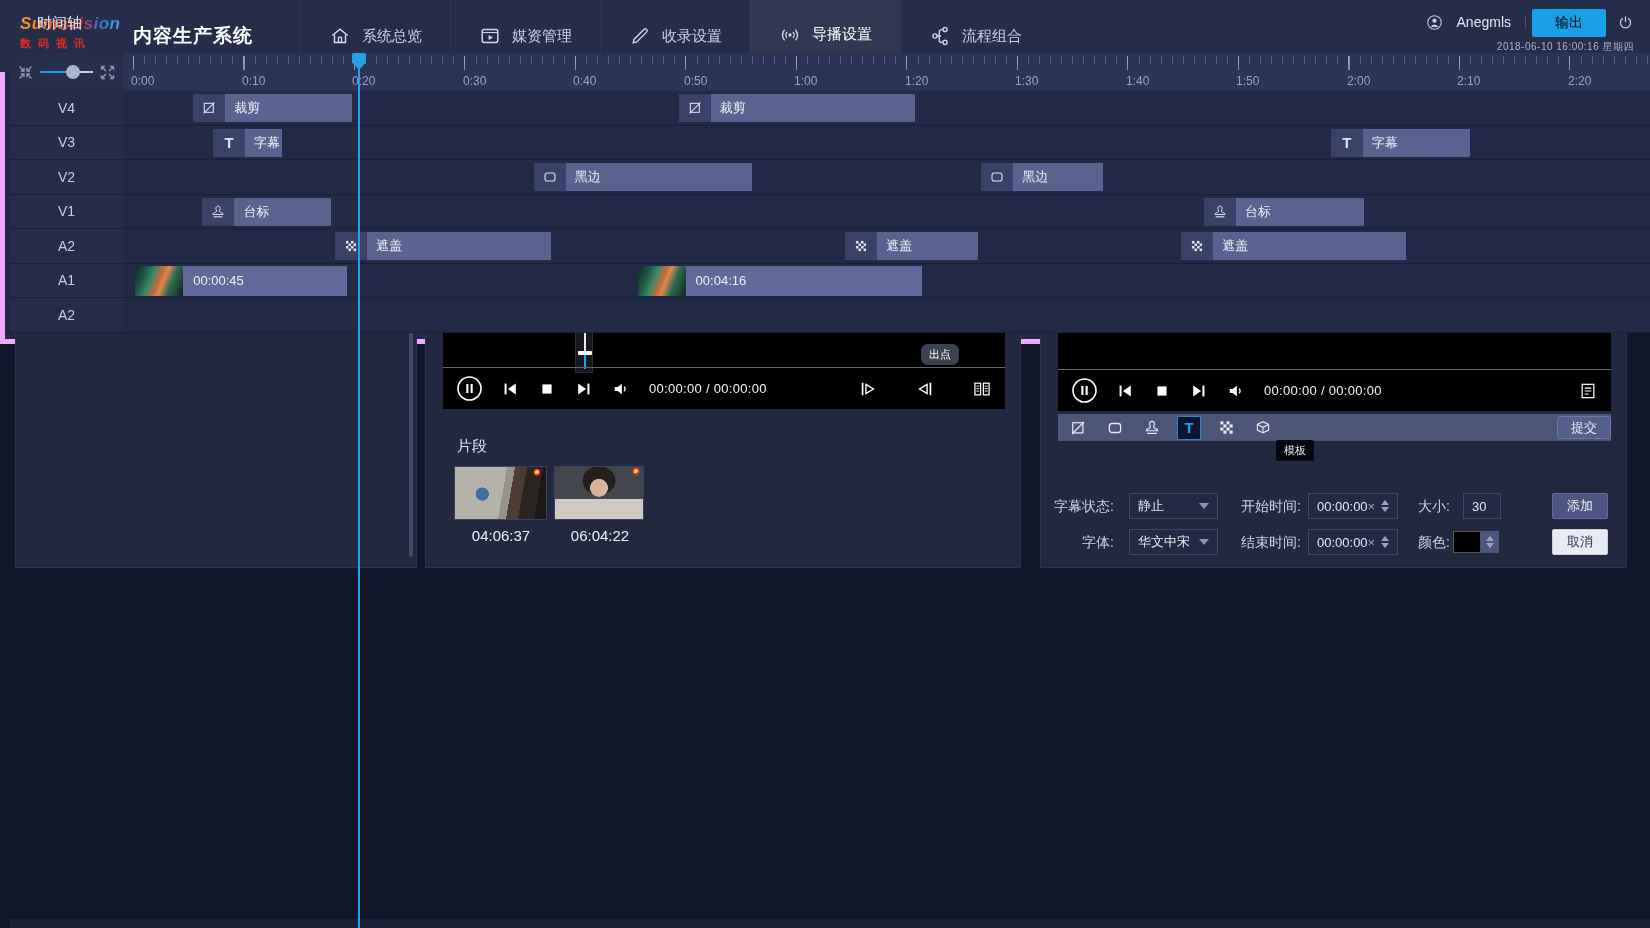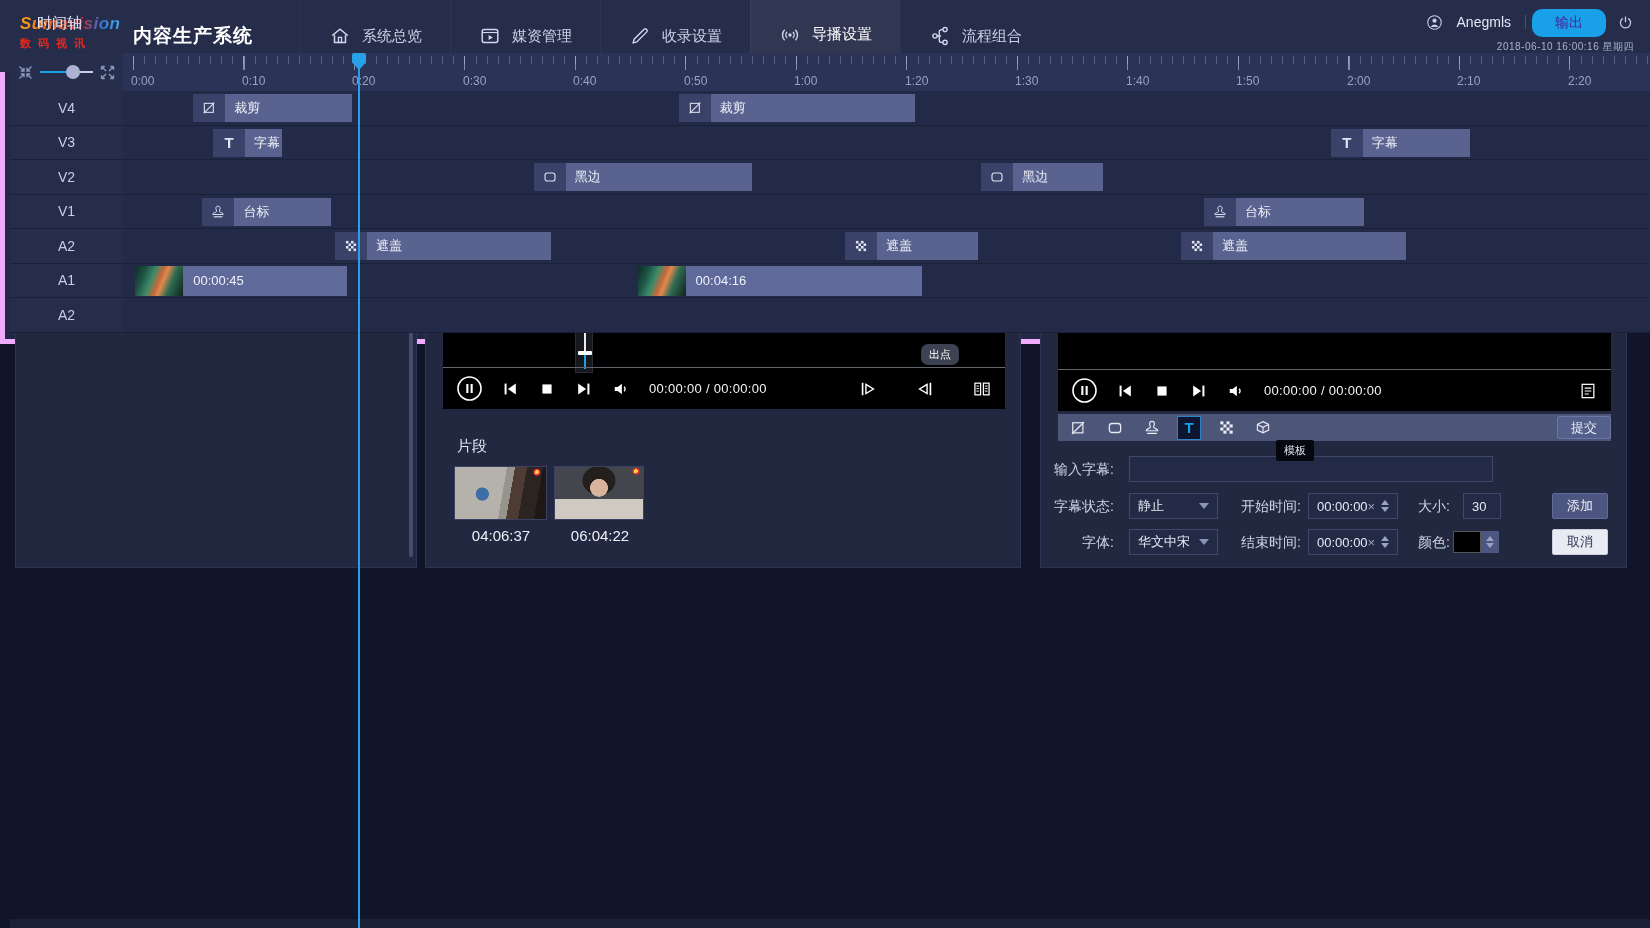--- a/index.html
+++ b/index.html
@@ -31,21 +31,21 @@
   .panel { position:absolute; background:#212840; border:1px solid #2c3355; }
   #materials-panel { left:15px;  top:86px; width:402px; height:482px; }
   #player1-panel   { left:425px; top:86px; width:596px; height:482px; }
   #player2-panel   { left:1040px;top:86px; width:587px; height:482px; }
   #timeline-panel  { left:15px;  top:584px; width:1623px; height:344px; background:#222944; border:5px solid #f0abfc;text-decoration:underline;}
 
   
   #mat-header { position:absolute; left:0; top:0; right:0; height:46px; border-bottom:1px solid #2c3355;
      display:flex; align-items:center; padding:0 14px; }
   #mat-title { font-size:15px; color:#e3e7f5; }
-  .blue-btn { background:#18a0e8; color:#4c1d95; font-size:13px; border:none; border-radius:10px;
+  .blue-btn { background:#18a0e8; color:#000000; font-size:13px; border:none; border-radius:2px;
      height:27px; padding:0 14px; cursor:pointer; }
   #mat-upload { margin-left:auto; }
   #mat-addlib { margin-left:15px; }
   #mat-dropdown { position:absolute; left:21px; top:57px; width:366px; height:27px; background:#283050;
      border:1px solid #3a4366; display:flex; align-items:center; padding:0 10px; font-size:13px; color:#dde1f0; cursor:pointer; }
   .caret-down { width:0; height:0; border-left:6px solid transparent; border-right:6px solid transparent;
      border-top:7px solid #8b93b8; margin-left:auto; }
   #disk-row { position:absolute; left:2px; top:88px; width:396px; display:flex; }
   .disk { width:25%; display:flex; flex-direction:column; align-items:center; cursor:pointer; }
   .disk-label { margin-top:8px; font-size:13px; color:#dde1f0; }
@@ -502,24 +502,20 @@
       </span>
     <span class="tb-ic">
         <svg width="18" height="18" viewBox="0 0 24 24">
           <use href="#ic-cube"></use>
         </svg>
       </span>
     <button id="p2-submit">提交</button>
   </div>
   <div id="template-tooltip">模板</div>
 
-  <div class="form-row" id="frow-1">
-    <span class="flabel" style="left:13px;">输入字幕:</span>
-    <input class="fbox" style="left: 88px; width: 364px;" value="">
-  </div>
 
   <div class="form-row" id="frow-2">
     <span class="flabel" style="left:13px;">字幕状态:</span>
     <div class="fbox fselect" style="left:88px; width:89px;">
       <span>静止</span>
       <span class="caret-down" style="border-left-width:5px;border-right-width:5px;border-top-width:6px;"></span>
     </div>
     <span class="flabel" style="left:200px;">开始时间:</span>
     <div class="fbox" style="left:267px; width:90px;">
       <span>00:00:00</span>

